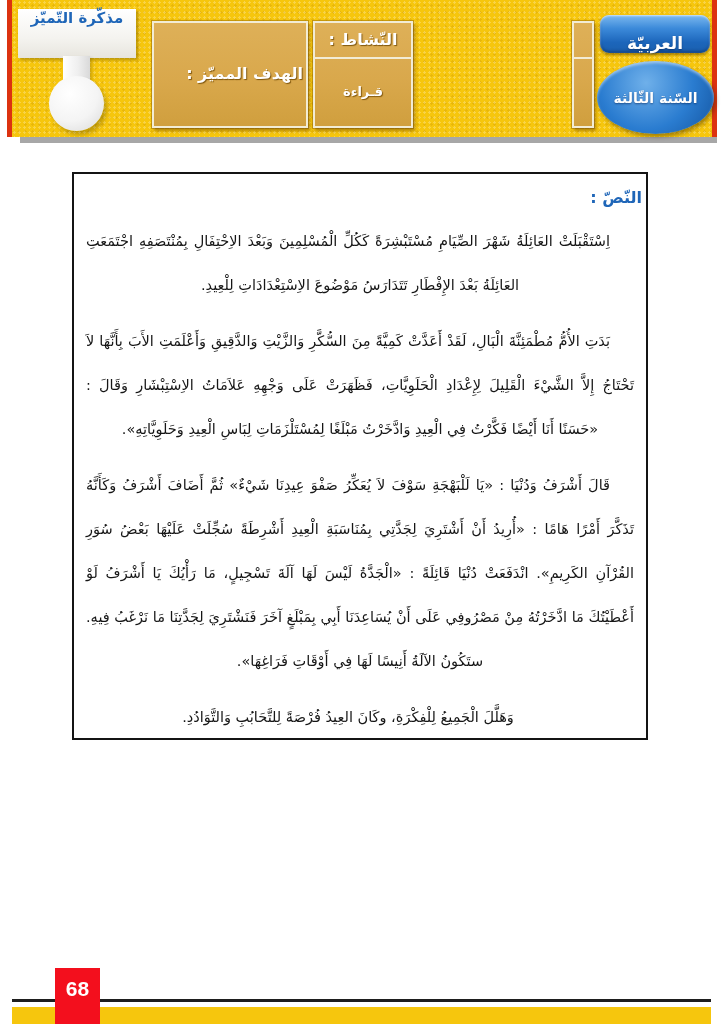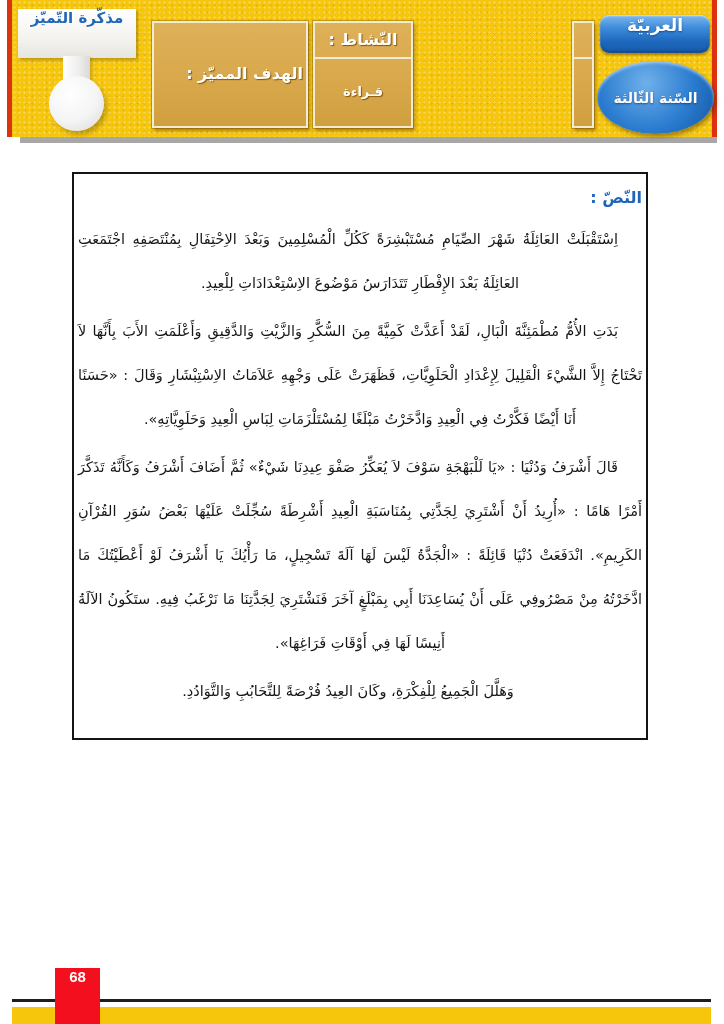--- a/index.html
+++ b/index.html
@@ -75,21 +75,21 @@
   #goal-cell{left:152px;width:156px;display:flex;flex-direction:row;justify-content:space-between;padding:8px 3px 10px;}
   #spare-cell{left:572px;width:22px;padding:0;}
   #spare-cell .spare-top{height:34px;border-bottom:2px solid var(--cell-border);}
 
   
   .subject-chip{
     position:absolute;left:600px;top:15px;width:110px;height:38px;border-radius:9px;
     background:linear-gradient(180deg,#7cb9ef 0%,#3c8ada 35%,#1c66bb 72%,#1a5fae 100%);
     box-shadow:0 2px 3px rgba(60,40,0,.45),inset 0 1px 2px rgba(255,255,255,.65),inset 0 -2px 3px rgba(0,20,60,.35);
     color:#fff;font-weight:bold;font-size:17px;direction:rtl;
-    display:flex;align-items:flex-start;justify-content:center;
+    display:flex;align-items:flex-end;justify-content:center;
     text-shadow:0 1px 2px rgba(0,30,80,.55);
   }
   .year-badge{
     position:absolute;left:597px;top:61px;width:117px;height:73px;border-radius:50%;
     background:radial-gradient(circle at 42% 30%,#6fb0ea 0%,#2a7cd0 55%,#14549f 100%);
     box-shadow:2px 3px 4px rgba(60,40,0,.45),inset 0 2px 3px rgba(255,255,255,.5);
     color:#fff;font-weight:bold;font-size:14px;direction:rtl;
     display:flex;align-items:center;justify-content:center;
     text-shadow:0 1px 2px rgba(0,30,80,.55);
   }
@@ -97,34 +97,34 @@
   
   .content-frame{
     position:absolute;left:72px;top:172px;width:576px;height:568px;box-sizing:border-box;
     border:2px solid #141414;background:#ffffff;padding:14px 0 0;overflow:hidden;
   }
   .section-title{
     direction:rtl;text-align:right;color:var(--title-blue);
     font-weight:bold;font-size:16px;margin:0 4px 10px 0;
   }
   .content-frame p{
-    direction:rtl;margin:4px;color:#161616;
+    direction:rtl;margin:12px;color:#161616;
     font-size:14.5px;line-height:44px;
     text-align:justify;text-align-last:center;text-indent:24px;
   }
 
   
   .footer-rule{position:absolute;left:12px;top:999px;width:699px;height:3px;background:#1e1e1e;}
   .footer-band{
     position:absolute;left:12px;top:1007px;width:699px;height:17px;
     background-color:var(--band-yellow);
   }
   .page-number-badge{
     position:absolute;left:55px;top:968px;width:45px;height:56px;background:var(--page-red);
-    color:#ffffff;font-weight:bold;font-size:15px;text-align:center;box-sizing:border-box;padding-top:0;
+    color:#ffffff;font-weight:bold;font-size:21px;text-align:center;box-sizing:border-box;padding-top:9px;
     font-family:"Liberation Sans",sans-serif;
   }
 </style>
 </head>
 <body>
 
 <div id="page-root">
 
   <div class="band"></div>
   <div class="red-strip left"></div>

